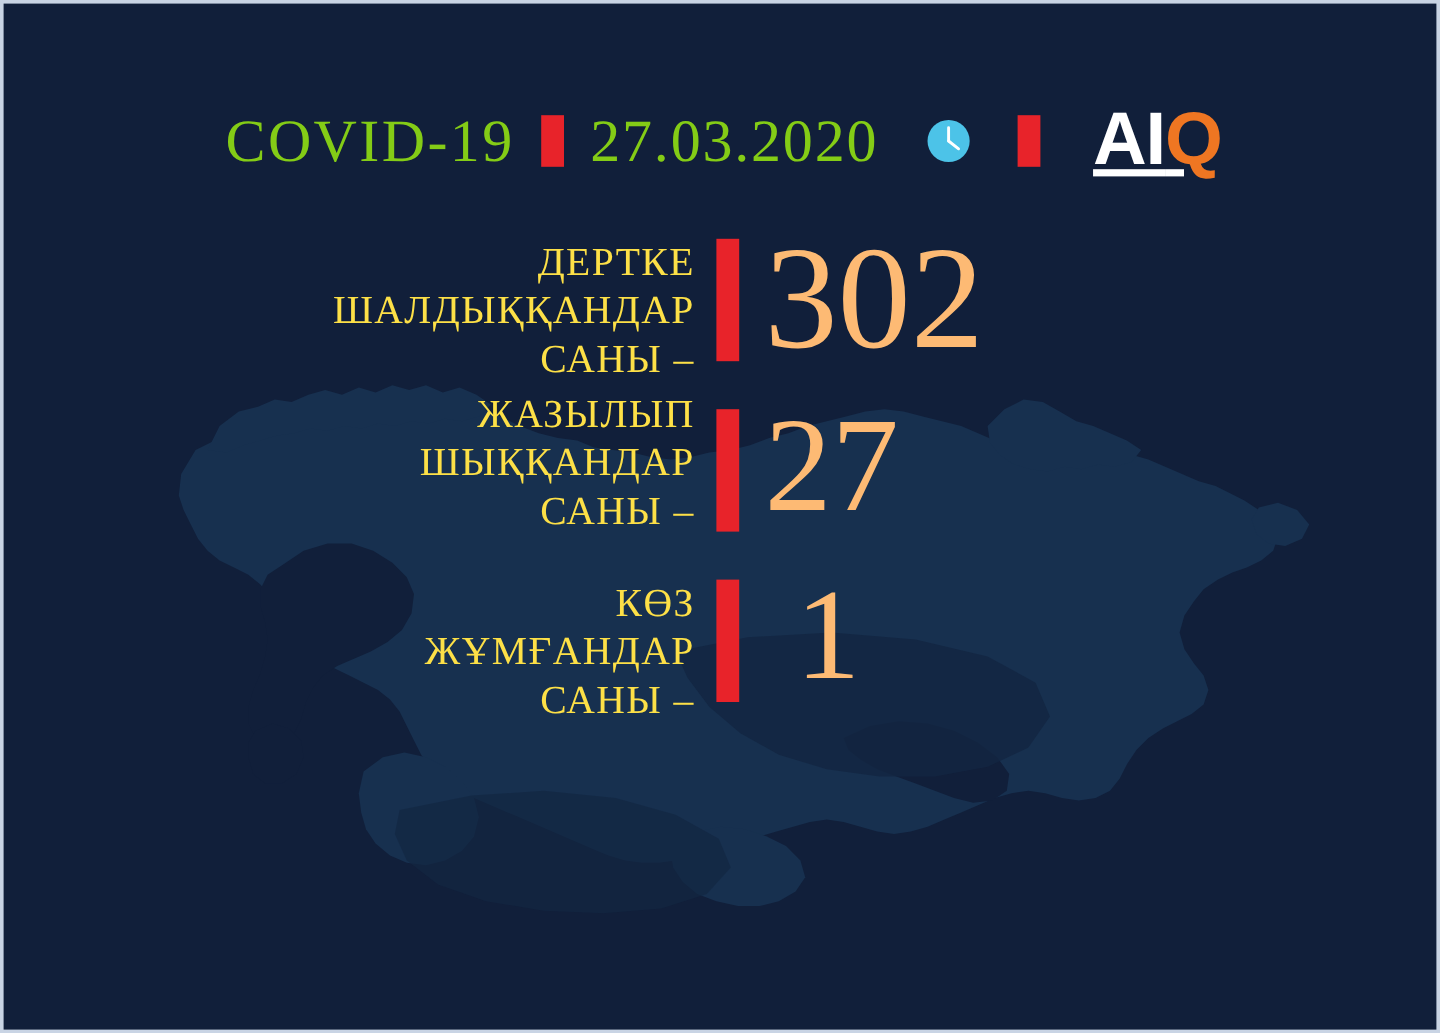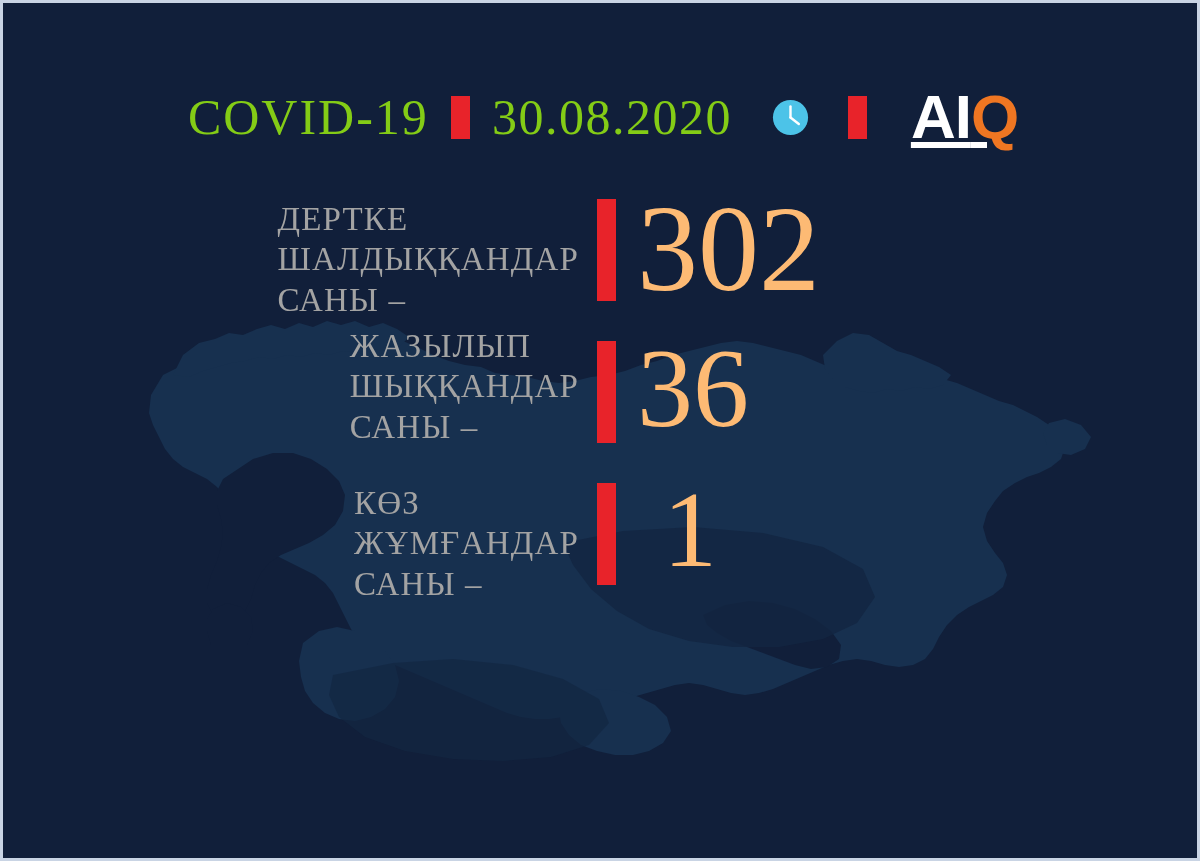--- a/index.html
+++ b/index.html
@@ -62,21 +62,22 @@
   #stats{
     position:absolute;left:0;top:186px;width:1200px;
   }
   .stat-row{
     position:relative;
     height:0;
   }
   .stat-label{
     position:absolute;
     right:624px;
-    color:#a3a3a3;
+    text-align:right;
+    color:#fde047;
     font-size:33px;
     line-height:1.22;
     letter-spacing:1.2px;
     white-space:pre-line;
   }
   .stat-bar{
     position:absolute;
     left:594px;
     width:19px;
     background:#e8232a;
@@ -190,21 +191,21 @@
       L606,720 L586,742 L548,754 L500,758 L450,756 L402,748
       L362,734 L336,714 L326,692 Z"></path>
   </svg>
 
   <div id="header">
 
     <span class="hdr-text" id="covid-label">COVID-19</span>
 
     <span class="red-sep"></span>
 
-    <span class="hdr-text" id="date-label">30.08.2020</span>
+    <span class="hdr-text" id="date-label">27.03.2020</span>
 
     <svg id="clock-icon" viewBox="0 0 40 40" style="margin-left:40px;">
       <circle cx="20" cy="20" r="19" fill="#4cc3e8"></circle>
       <line x1="20" y1="20" x2="20" y2="8" stroke="#ffffff" stroke-width="2.6" stroke-linecap="round"></line>
       <line x1="20" y1="20" x2="29" y2="27" stroke="#ffffff" stroke-width="2.6" stroke-linecap="round"></line>
     </svg>
 
 
     <span class="red-sep"></span>
 
@@ -222,21 +223,21 @@
 САНЫ –</div>
       <div class="stat-bar"></div>
       <div class="stat-value">302</div>
     </div>
 
     <div class="stat-row" id="row-recovered">
       <div class="stat-label">ЖАЗЫЛЫП
 ШЫҚҚАНДАР
 САНЫ –</div>
       <div class="stat-bar"></div>
-      <div class="stat-value">36</div>
+      <div class="stat-value">27</div>
     </div>
 
     <div class="stat-row" id="row-deaths">
       <div class="stat-label">КӨЗ
 ЖҰМҒАНДАР
 САНЫ –</div>
       <div class="stat-bar"></div>
       <div class="stat-value">1</div>
     </div>
 

